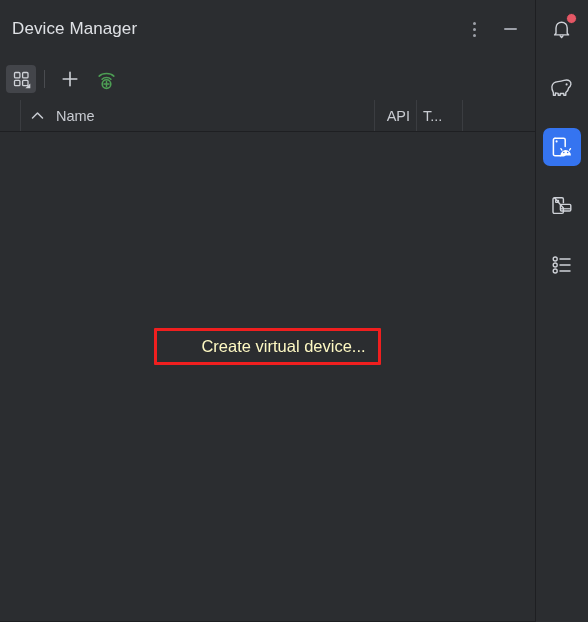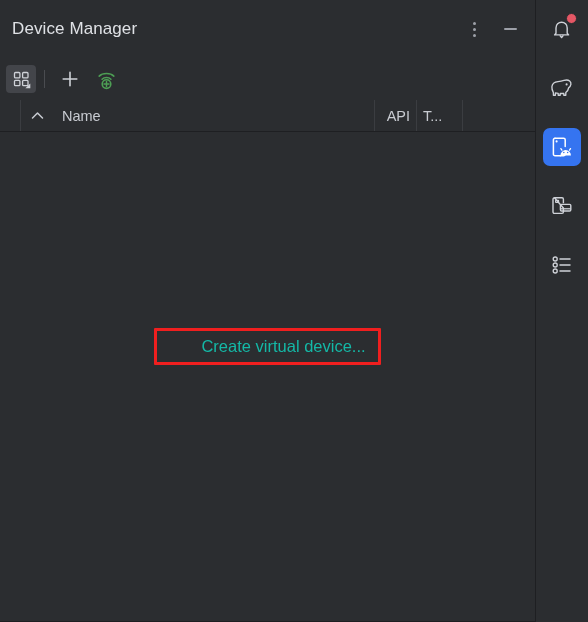--- a/index.html
+++ b/index.html
@@ -107,21 +107,21 @@
     align-items: center;
     color: #c8cbd1;
     font-size: 14.5px;
     box-sizing: border-box;
     border-right: 1px solid #3b3d41;
     padding: 0 6px;
     overflow: hidden;
     white-space: nowrap;
   }
   .th.col-gutter { width: 21px; flex: 0 0 21px; padding: 0; }
-  .th.col-name { flex: 1 1 auto; padding-left: 10px; gap: 18px; }
+  .th.col-name { flex: 1 1 auto; padding-left: 10px; gap: 12px; }
   .th.col-api  { width: 42px; flex: 0 0 42px; justify-content: flex-end; }
   .th.col-type { width: 46px; flex: 0 0 46px; }
   .th.col-last { width: 72px; flex: 0 0 72px; border-right: none; }
   .sort-caret { color: #c8cbd1; display: inline-flex; }
 
   
   .tbl-body {
     flex: 1 1 auto;
     position: relative;
     background: #2b2d30;
@@ -141,21 +141,21 @@
     margin-bottom: 12px;
   }
   .create-link-box {
     position: relative;
     padding: 6px 12px;
     border: 3px solid #f01f1f;
     border-radius: 1px;
     display: inline-block;
   }
   .create-link {
-    color: #14b8a6;
+    color: #fef9c3;
     font-size: 16.5px;
     white-space: nowrap;
     display: inline-block;
     margin-left: 32px;
   }
 
   
   .stripe {
     width: 52px;
     flex: 0 0 52px;

